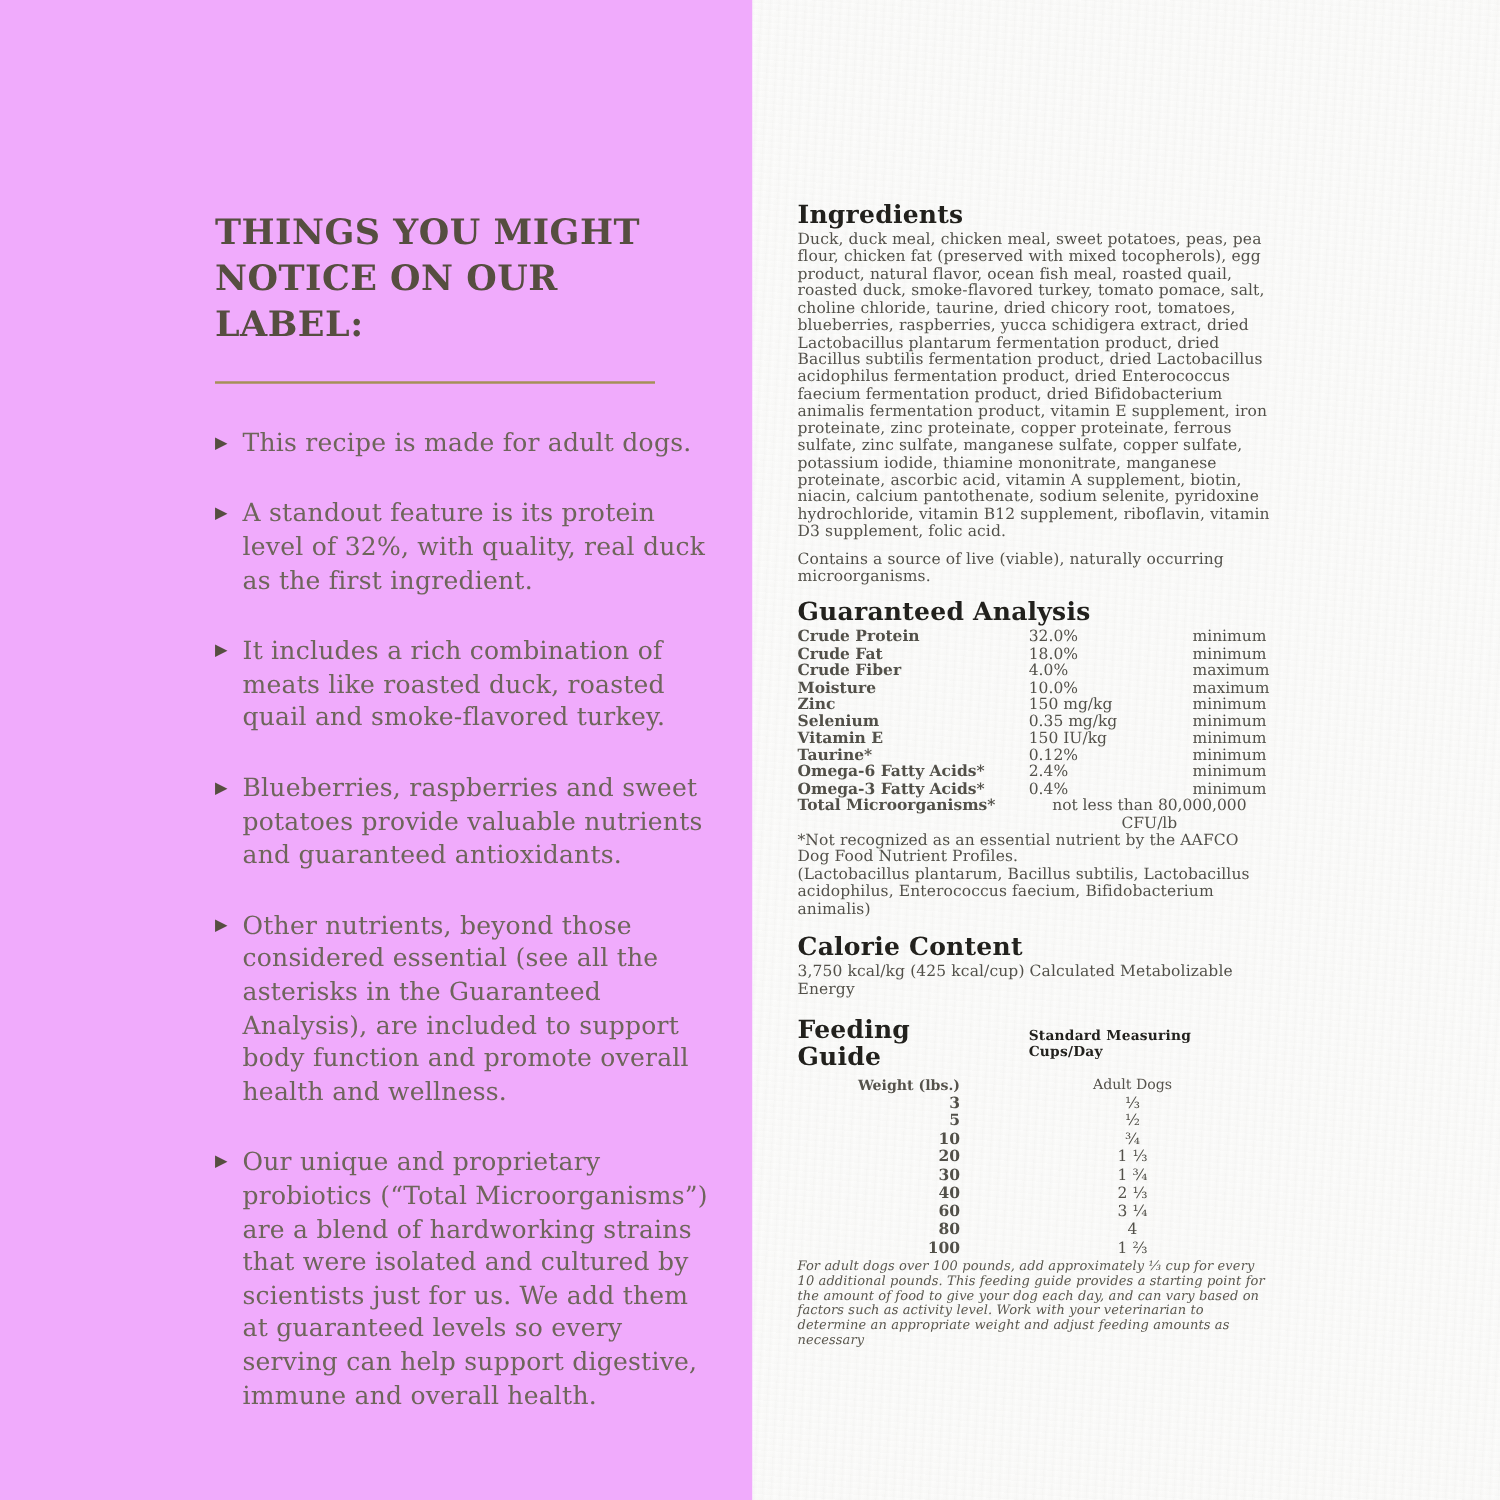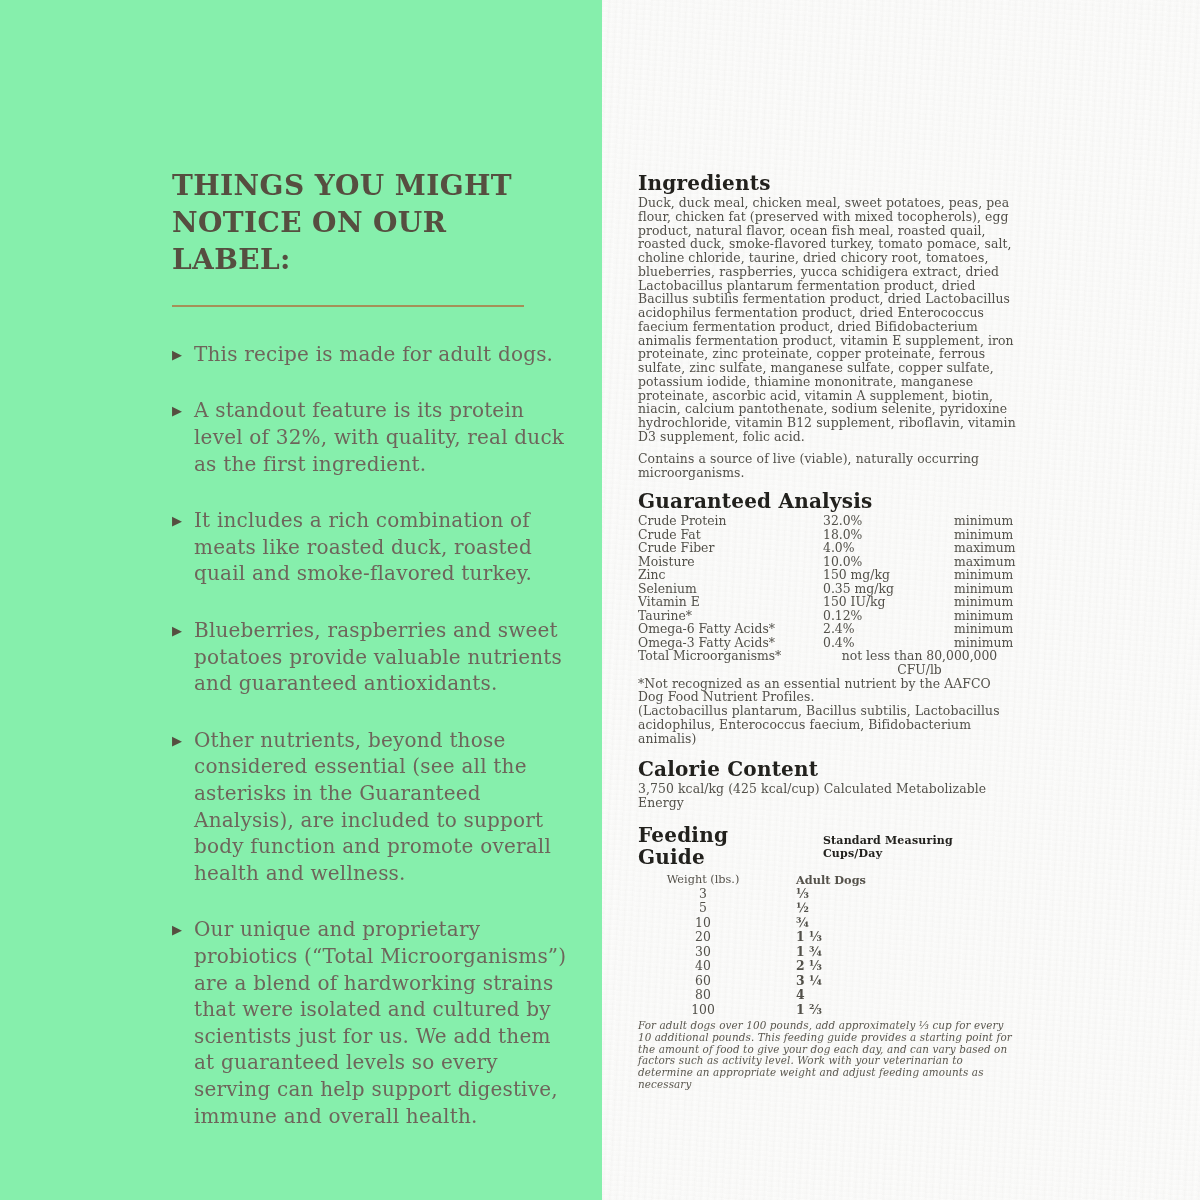--- a/index.html
+++ b/index.html
@@ -3,21 +3,21 @@
 <meta charset="utf-8">
 <style>
   html,body{margin:0;padding:0;}
   .page{
     position:relative;width:1200px;height:1200px;overflow:hidden;
     font-family:"DejaVu Serif", serif;
   }
   
   .left-panel{
     position:absolute;left:0;top:0;width:602px;height:1200px;
-    background:#86efac;
+    background:#f0abfc;
   }
   .left-content{position:absolute;left:172px;top:168px;width:402px;}
   .left-heading{
     font-size:28px;font-weight:700;line-height:1.32;letter-spacing:.4px;
     color:#564e40;margin:0;
   }
   .left-heading span{display:block;}
   .divider{width:352px;height:2px;background:#a59058;margin-top:26px;}
   .bullets{margin-top:34px;}
   .bullet{display:flex;margin-bottom:30px;}
@@ -29,45 +29,45 @@
     font-size:20px;line-height:1.33;color:#6e655b;letter-spacing:.2px;
   }
   
   .right-panel{
     position:absolute;left:602px;top:0;width:598px;height:1200px;
     background-color:#fcfcfb;
     background-image:
       repeating-linear-gradient(93deg, rgba(120,118,108,.035) 0px, rgba(255,255,255,0) 3px, rgba(120,118,108,.02) 7px),
       repeating-linear-gradient(4deg, rgba(138,136,126,.028) 0px, rgba(255,255,255,0) 5px);
   }
-  .label-content{position:absolute;left:36px;top:172px;width:378px;color:#525049;}
+  .label-content{position:absolute;left:36px;top:160px;width:378px;color:#525049;}
   .sec-heading{
     font-size:20px;font-weight:700;color:#22211d;letter-spacing:.2px;
     margin:0 0 2px 0;line-height:1.1;
   }
   .body-text{font-size:12.4px;line-height:1.11;letter-spacing:.1px;margin:0;}
   .contains-note{margin-top:8px;}
   
   .ga-section{margin-top:11px;}
   .ga-rows{margin-top:2px;}
   .ga-row{display:flex;font-size:12.4px;line-height:1.09;}
-  .ga-label{flex:0 0 185px;}
+  .ga-label{flex:0 0 185px;font-weight:bold;}
   .ga-value{flex:1;}
   .ga-qual{flex:0 0 62px;margin-left:13px;}
   .ga-total .ga-value{flex:1;text-align:center;}
   .ga-detail{margin-top:0;}
   
   .cal-section{margin-top:13px;}
   
   .fg-section{margin-top:14px;}
   .fg-headrow{display:flex;align-items:center;}
   .fg-subheading{font-size:11px;font-weight:700;color:#22211d;margin-left:21px;letter-spacing:.2px;}
   .fg-colheads{display:flex;font-size:11.3px;margin-top:3px;color:#55524b;}
-  .fg-col1{flex:0 0 130px;text-align:center;}
-  .fg-col2{flex:1;padding-left:28px;font-weight:bold;}
+  .fg-col1{flex:0 0 130px;text-align:right;font-weight:bold;}
+  .fg-col2{flex:1;text-align:center;padding-left:28px;}
   .fg-row{display:flex;font-size:12.4px;line-height:1.17;}
   .fg-footnote{
     font-size:10.4px;font-style:italic;line-height:1.12;color:#5a574e;
     margin-top:3px;letter-spacing:.1px;
   }
   
   .aafco-section{margin-top:5px;}
 </style>
 </head>
 <body>

